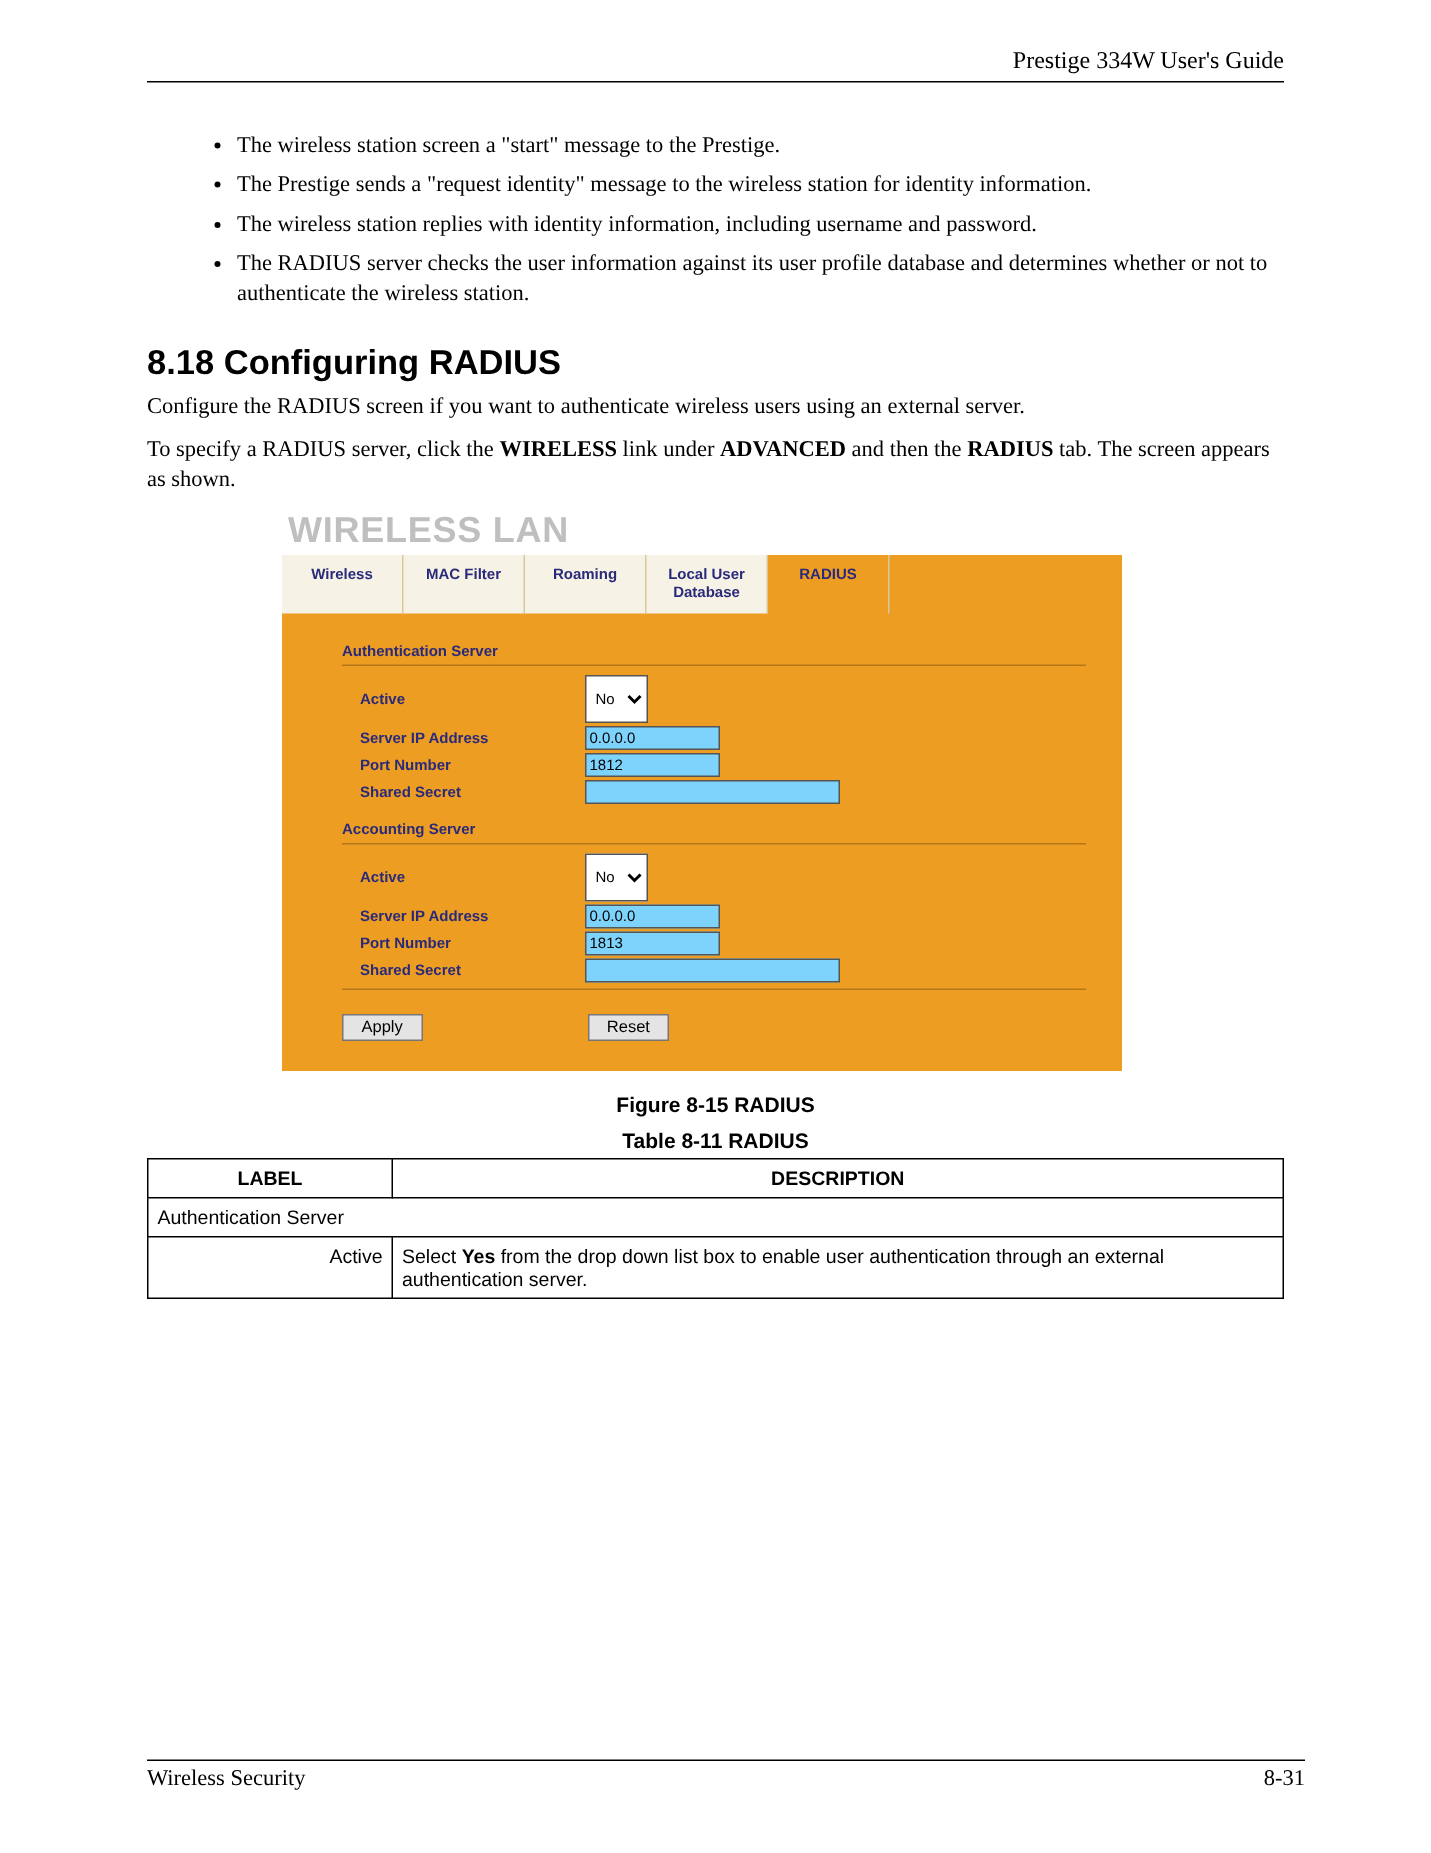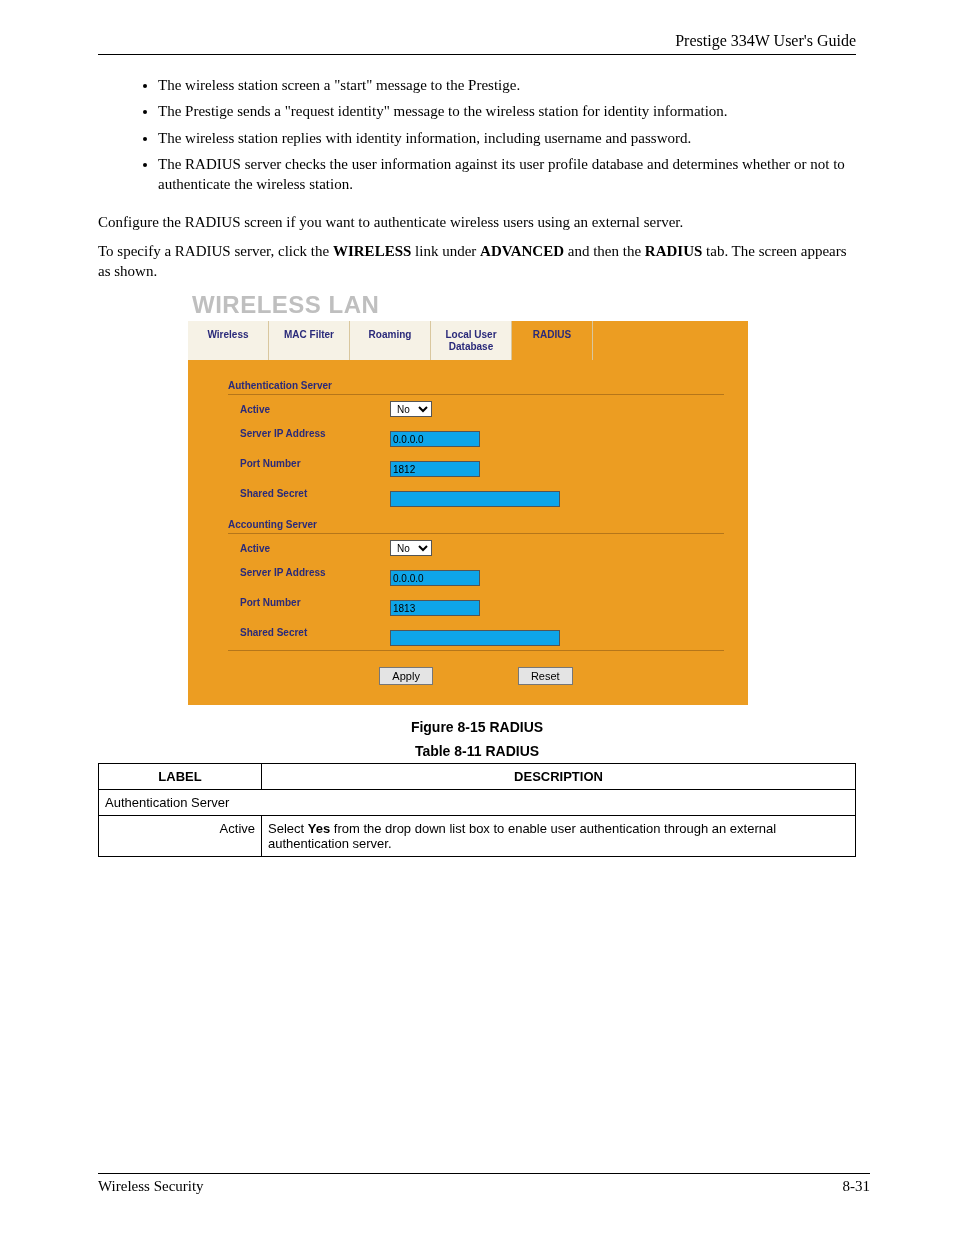--- a/index.html
+++ b/index.html
@@ -15,21 +15,21 @@
     min-height: 1235px;
     box-sizing: border-box;
     padding: 32px 98px 40px 98px;
     position: relative;
   }
   .header-right {
     text-align: right;
     font-size: 16px;
     padding-bottom: 4px;
     border-bottom: 1px solid #000;
-    margin-bottom: 20px;
+    margin-bottom: 32px;
   }
   ul.bullets {
     margin: 0 0 18px 0;
     padding-left: 60px;
   }
   ul.bullets li {
     margin-bottom: 6px;
     line-height: 1.35;
   }
   h2.section {
@@ -106,41 +106,40 @@
     font-size: 10px;
     font-weight: bold;
     color: #2a2a7a;
     padding-left: 12px;
   }
   .fld-select {
     font-family: Arial, Helvetica, sans-serif;
     font-size: 10px;
     background: #fff;
     border: 1px solid #555;
-    height: 16px;
+    height: 32px;
     width: 42px;
     padding: 0 2px;
     box-sizing: border-box;
   }
   .fld-input {
     font-family: Arial, Helvetica, sans-serif;
     font-size: 10px;
-    background: #0ea5e9;
+    background: #7dd3fc;
     border: 1px solid #555;
     height: 16px;
     width: 90px;
     padding: 0 2px;
     box-sizing: border-box;
-    margin-top: 12px;
   }
   .fld-input.wide { width: 170px; }
   .ss-buttons {
     display: flex;
-    gap: 85px;
-    justify-content: center;
+    gap: 110px;
+    justify-content: flex-start;
     padding: 14px 0 0 0;
   }
   .ss-btn {
     font-family: Arial, Helvetica, sans-serif;
     font-size: 11px;
     padding: 2px 12px;
     border: 1px solid #777;
     background: #e4e4e4;
     cursor: pointer;
   }
@@ -199,20 +198,21 @@
 
   <div class="header-right">Prestige 334W User's Guide</div>
 
   <ul class="bullets">
     <li>The wireless station screen a "start" message to the Prestige.</li>
     <li>The Prestige sends a "request identity" message to the wireless station for identity information.</li>
     <li>The wireless station replies with identity information, including username and password.</li>
     <li>The RADIUS server checks the user information against its user profile database and determines whether or not to authenticate the wireless station.</li>
   </ul>
 
+  <h2 class="section">8.18  Configuring RADIUS</h2>
   <p class="body">Configure the RADIUS screen if you want to authenticate wireless users using an external server.</p>
   <p class="body">
     <span>To specify a RADIUS server, click the </span><span class="bold">WIRELESS</span><span> link under </span><span class="bold">ADVANCED</span><span> and then the </span><span class="bold">RADIUS</span><span> tab. The screen appears as shown.</span>
   </p>
 
   <div class="screenshot">
     <div class="ss-title">WIRELESS LAN</div>
     <div class="ss-panel">
       <div class="ss-tabs">
         <div class="ss-tab">Wireless</div>

